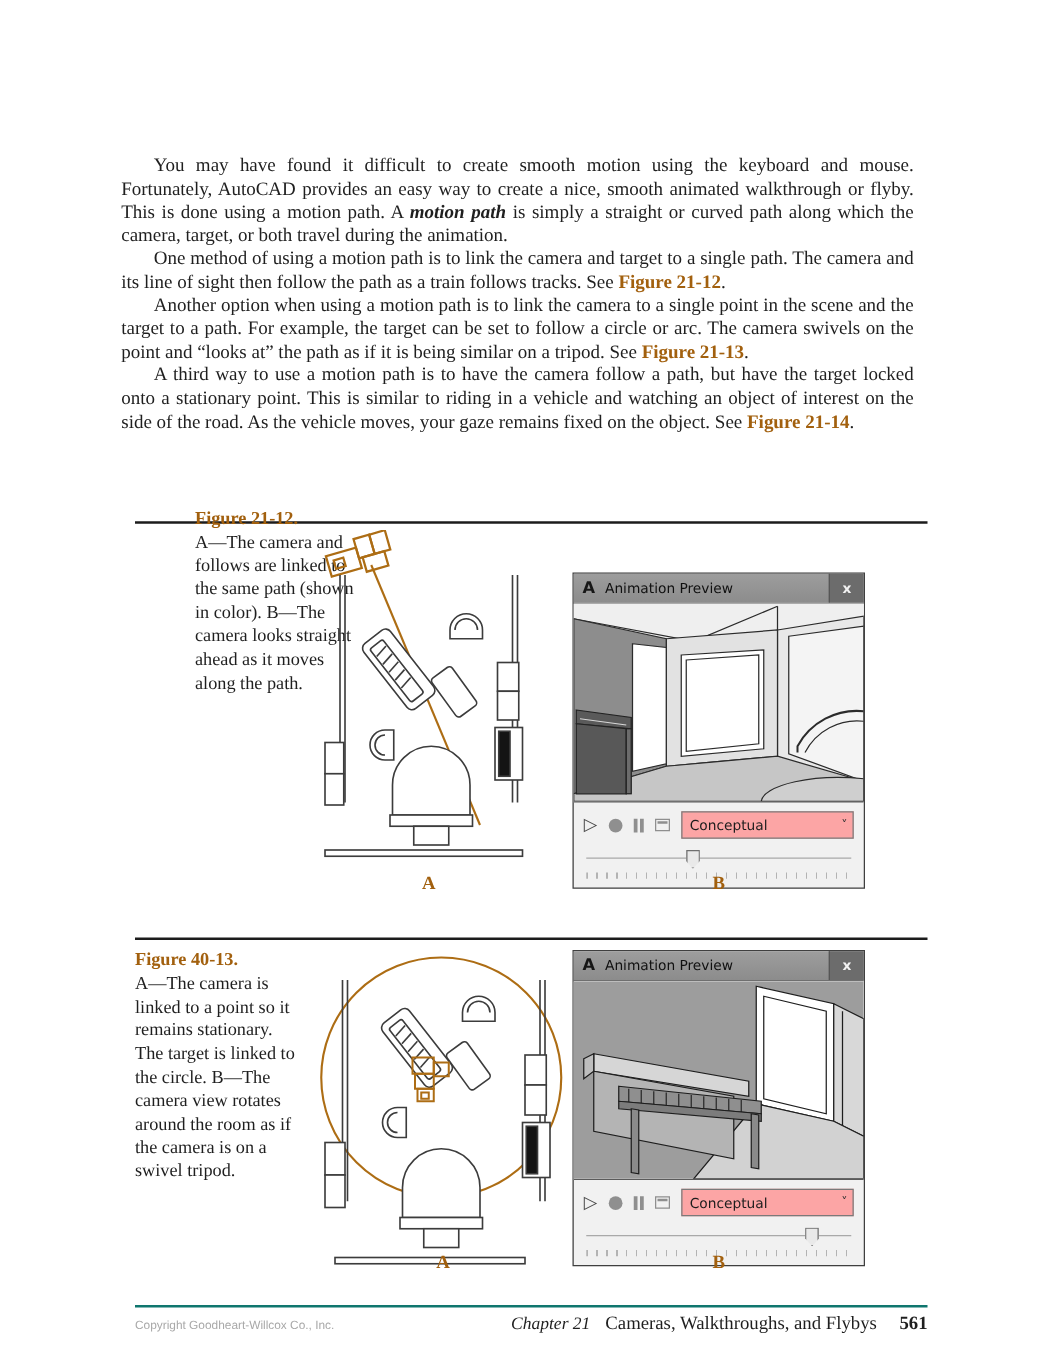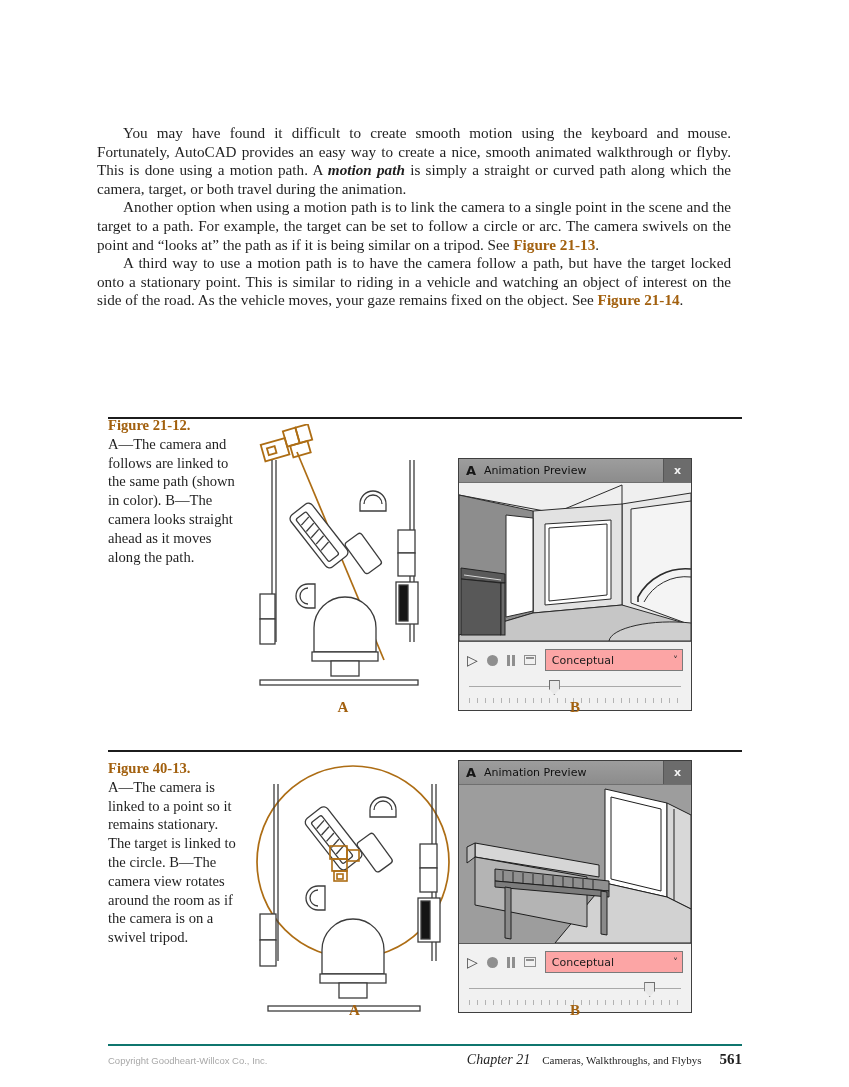--- a/index.html
+++ b/index.html
@@ -57,38 +57,39 @@
       border:1px solid #6f6f6f;box-sizing:border-box;
       clip-path:polygon(0 0,100% 0,100% 58%,50% 100%,0 58%);}
   .pw-ticks{height:5px;margin:3px 10px 7px 10px;
       background:repeating-linear-gradient(90deg,#b3b3b3 0 1px,transparent 1px 8px);}
 
   
   .footer{position:absolute;left:108px;top:1044px;width:634px;border-top:2px solid #0f766e;
       padding-top:5px;display:flex;align-items:baseline;}
   .footer .copyright{font-family:"Liberation Sans",sans-serif;font-size:9.5px;color:#a8a8a8;flex:1;}
   .footer .chapter-label{font-style:italic;font-size:14px;}
-  .footer .chapter-title{font-size:11px;margin-left:12px;}
+  .footer .chapter-title{font-size:15px;margin-left:12px;}
   .footer .pagenum{font-weight:bold;font-size:15px;margin-left:18px;}
 </style>
 </head>
 <body>
 
 <div class="page">
 
 
   <div class="bodytext">
       <p><span>You may have found it difficult to create smooth motion using the keyboard and mouse. Fortunately, AutoCAD provides an easy way to create a nice, smooth animated walkthrough or flyby. This is done using a motion path. A </span><span class="seg-term">motion path</span><span> is simply a straight or curved path along which the camera, target, or both travel during the animation.</span></p>
+      <p><span>One method of using a motion path is to link the camera and target to a single path. The camera and its line of sight then follow the path as a train follows tracks. See </span><span class="seg-figref">Figure 21-12</span><span>.</span></p>
       <p><span>Another option when using a motion path is to link the camera to a single point in the scene and the target to a path. For example, the target can be set to follow a circle or arc. The camera swivels on the point and “looks at” the path as if it is being similar on a tripod. See </span><span class="seg-figref">Figure 21-13</span><span>.</span></p>
       <p><span>A third way to use a motion path is to have the camera follow a path, but have the target locked onto a stationary point. This is similar to riding in a vehicle and watching an object of interest on the side of the road. As the vehicle moves, your gaze remains fixed on the object. See </span><span class="seg-figref">Figure 21-14</span><span>.</span></p>
     </div>
 
   <div class="fig-rule" style="top:417px;"></div>
 
-  <div class="fig-caption" style="top:416px;">
+  <div class="fig-caption" style="top:406px;margin-left:48px;">
     <span class="cap-title">Figure 21-12.</span><br>
     <span>A—The camera and follows are linked to the same path (shown in color). B—The camera looks straight ahead as it moves along the path.</span>
   </div>
 
   <svg width="190" height="272" viewBox="0 0 190 272" style="position:absolute;left:248px;top:424px;">
     <line x1="49" y1="28" x2="136" y2="236" stroke="#ad6d14" stroke-width="1.7"></line>
     <g stroke="#ad6d14" fill="none" stroke-width="1.8" transform="translate(14,2) rotate(-16 24 20)">
       <rect x="0" y="12" width="25" height="17"></rect>
       <rect x="5" y="17" width="8" height="7"></rect>
       <rect x="25" y="5" width="13" height="16"></rect>

